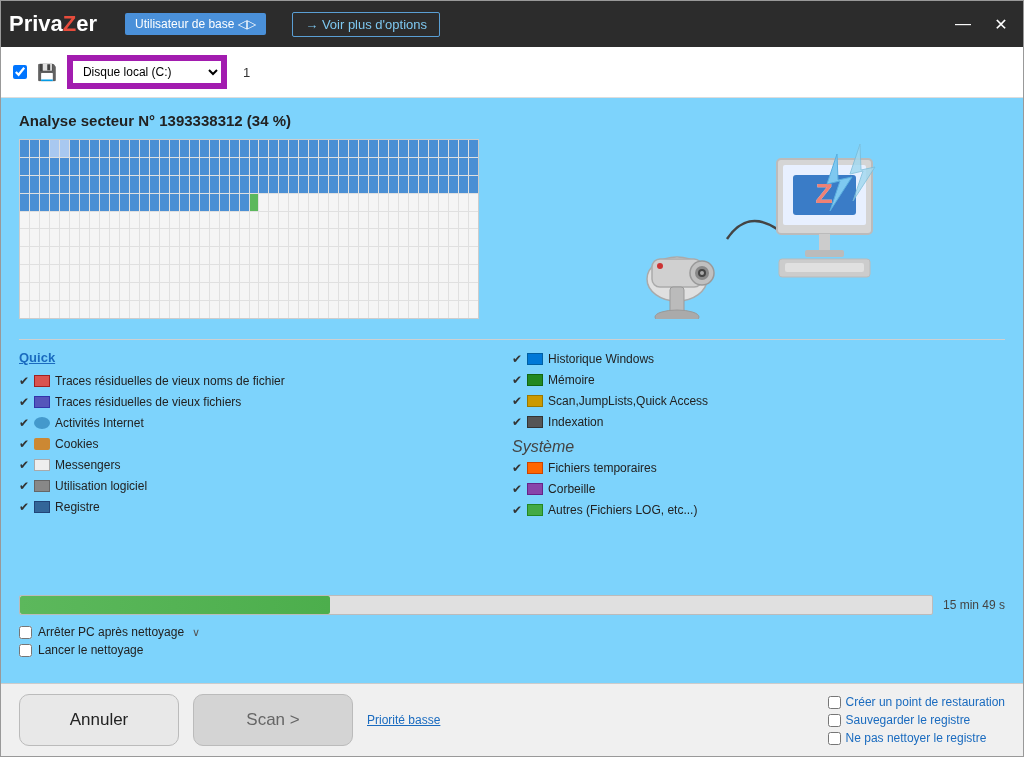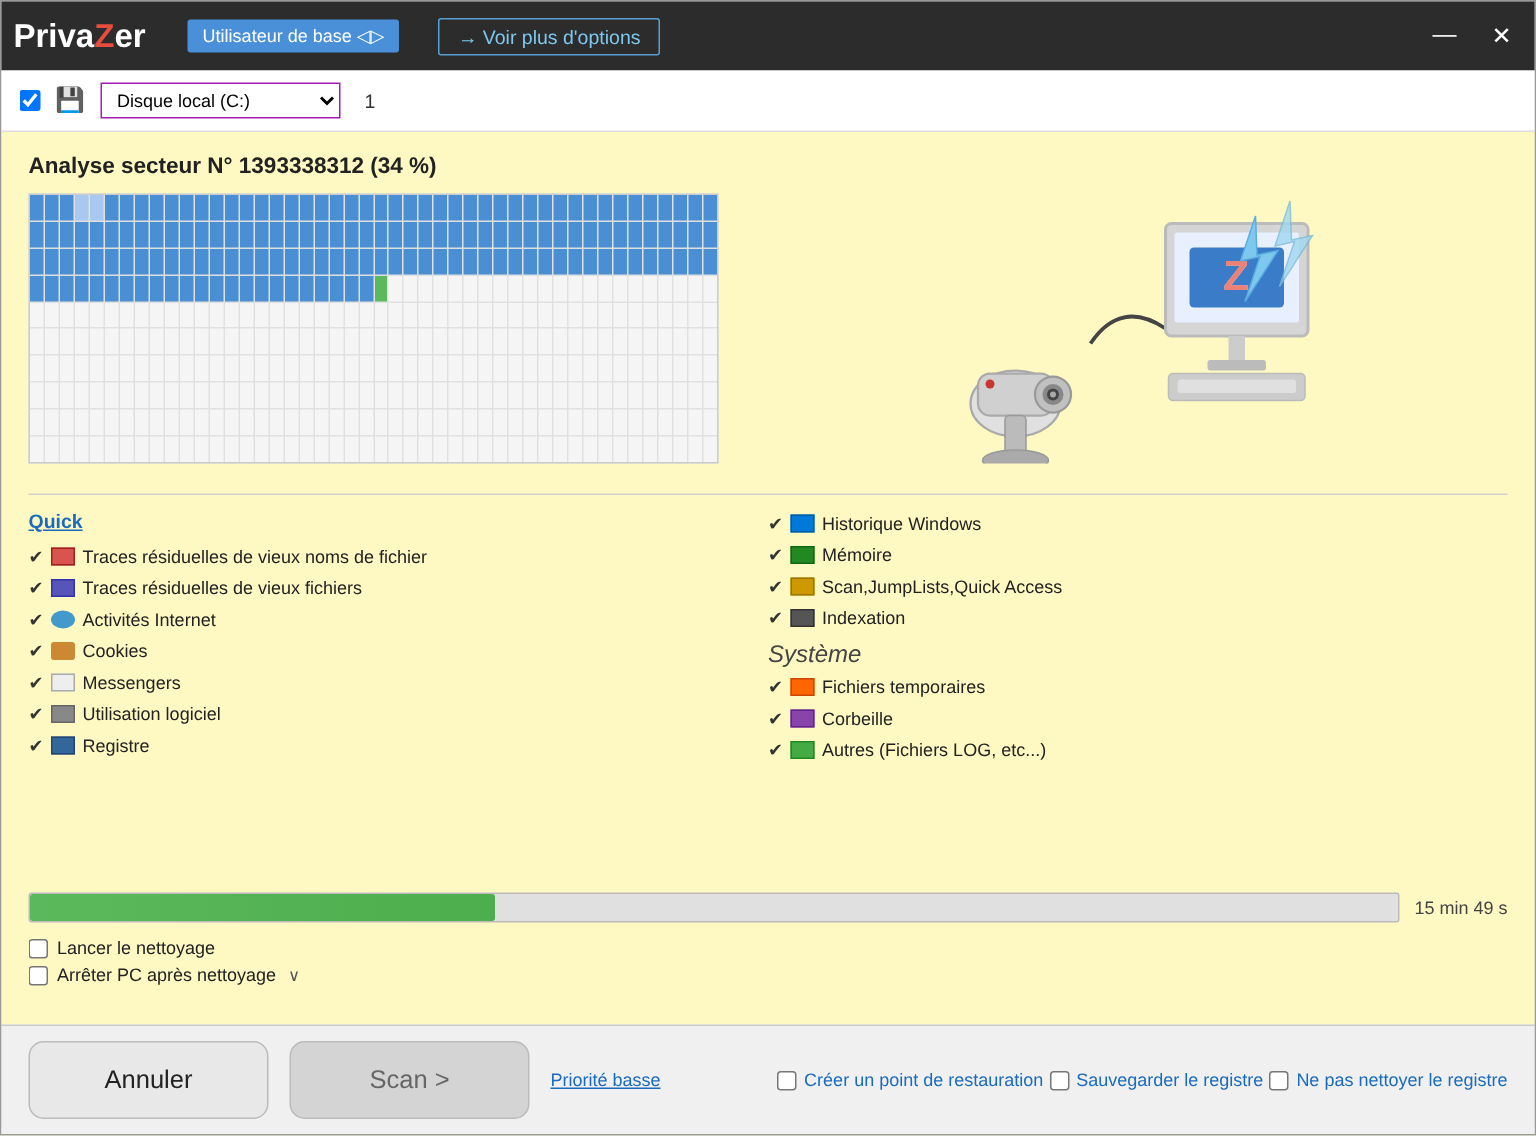--- a/index.html
+++ b/index.html
@@ -96,37 +96,37 @@
       width: 14px;
       height: 14px;
       cursor: pointer;
     }
     .drive-icon {
       display: flex;
       align-items: center;
       gap: 4px;
     }
     .drive-select {
-      border: 1px solid #a21caf;
+      border: 6px solid #a21caf;
       background: white;
       padding: 3px 6px;
       font-size: 12px;
       cursor: pointer;
       min-width: 160px;
     }
     .toolbar-num {
       font-size: 13px;
       color: #333;
       margin-left: 6px;
     }
 
     
     .main-content {
       flex: 1;
-      background: #fef9c3;
+      background: #7dd3fc;
       padding: 14px 18px;
       overflow: hidden;
       display: flex;
       flex-direction: column;
     }
     .scan-title {
       font-size: 15px;
       font-weight: bold;
       color: #222;
       margin-bottom: 10px;
@@ -317,21 +317,21 @@
       font-size: 12px;
       color: #1a6bbf;
       text-decoration: underline;
       cursor: pointer;
       margin-left: 0;
       text-align: center;
     }
     .footer-right-checks {
       margin-left: auto;
       display: flex;
-      flex-direction: row;
+      flex-direction: column;
       gap: 4px;
     }
     .footer-check-label {
       display: flex;
       align-items: center;
       gap: 5px;
       font-size: 12px;
       color: #1a6bbf;
       cursor: pointer;
     }
@@ -976,26 +976,26 @@
     <div class="progress-area">
       <div class="progress-bar-bg">
         <div class="progress-bar-fill" style="width: 34%;"></div>
       </div>
       <span class="progress-time">15 min 49 s</span>
     </div>
 
     <div class="checks-row">
       <label class="check-label">
         <input type="checkbox" style="">
-        <span>Lancer le nettoyage</span>
+        <span>Arrêter PC après nettoyage</span>
+        <span class="arrow-down">∨</span>
       </label>
       <label class="check-label">
         <input type="checkbox" style="">
-        <span>Arrêter PC après nettoyage</span>
-        <span class="arrow-down">∨</span>
+        <span>Lancer le nettoyage</span>
       </label>
     </div>
   </div>
 
   <div class="footer">
     <button class="footer-btn btn-cancel">Annuler</button>
     <button class="footer-btn btn-scan">Scan &gt;</button>
     <span class="footer-priority">Priorité basse</span>
     <div class="footer-right-checks">
       <label class="footer-check-label">

